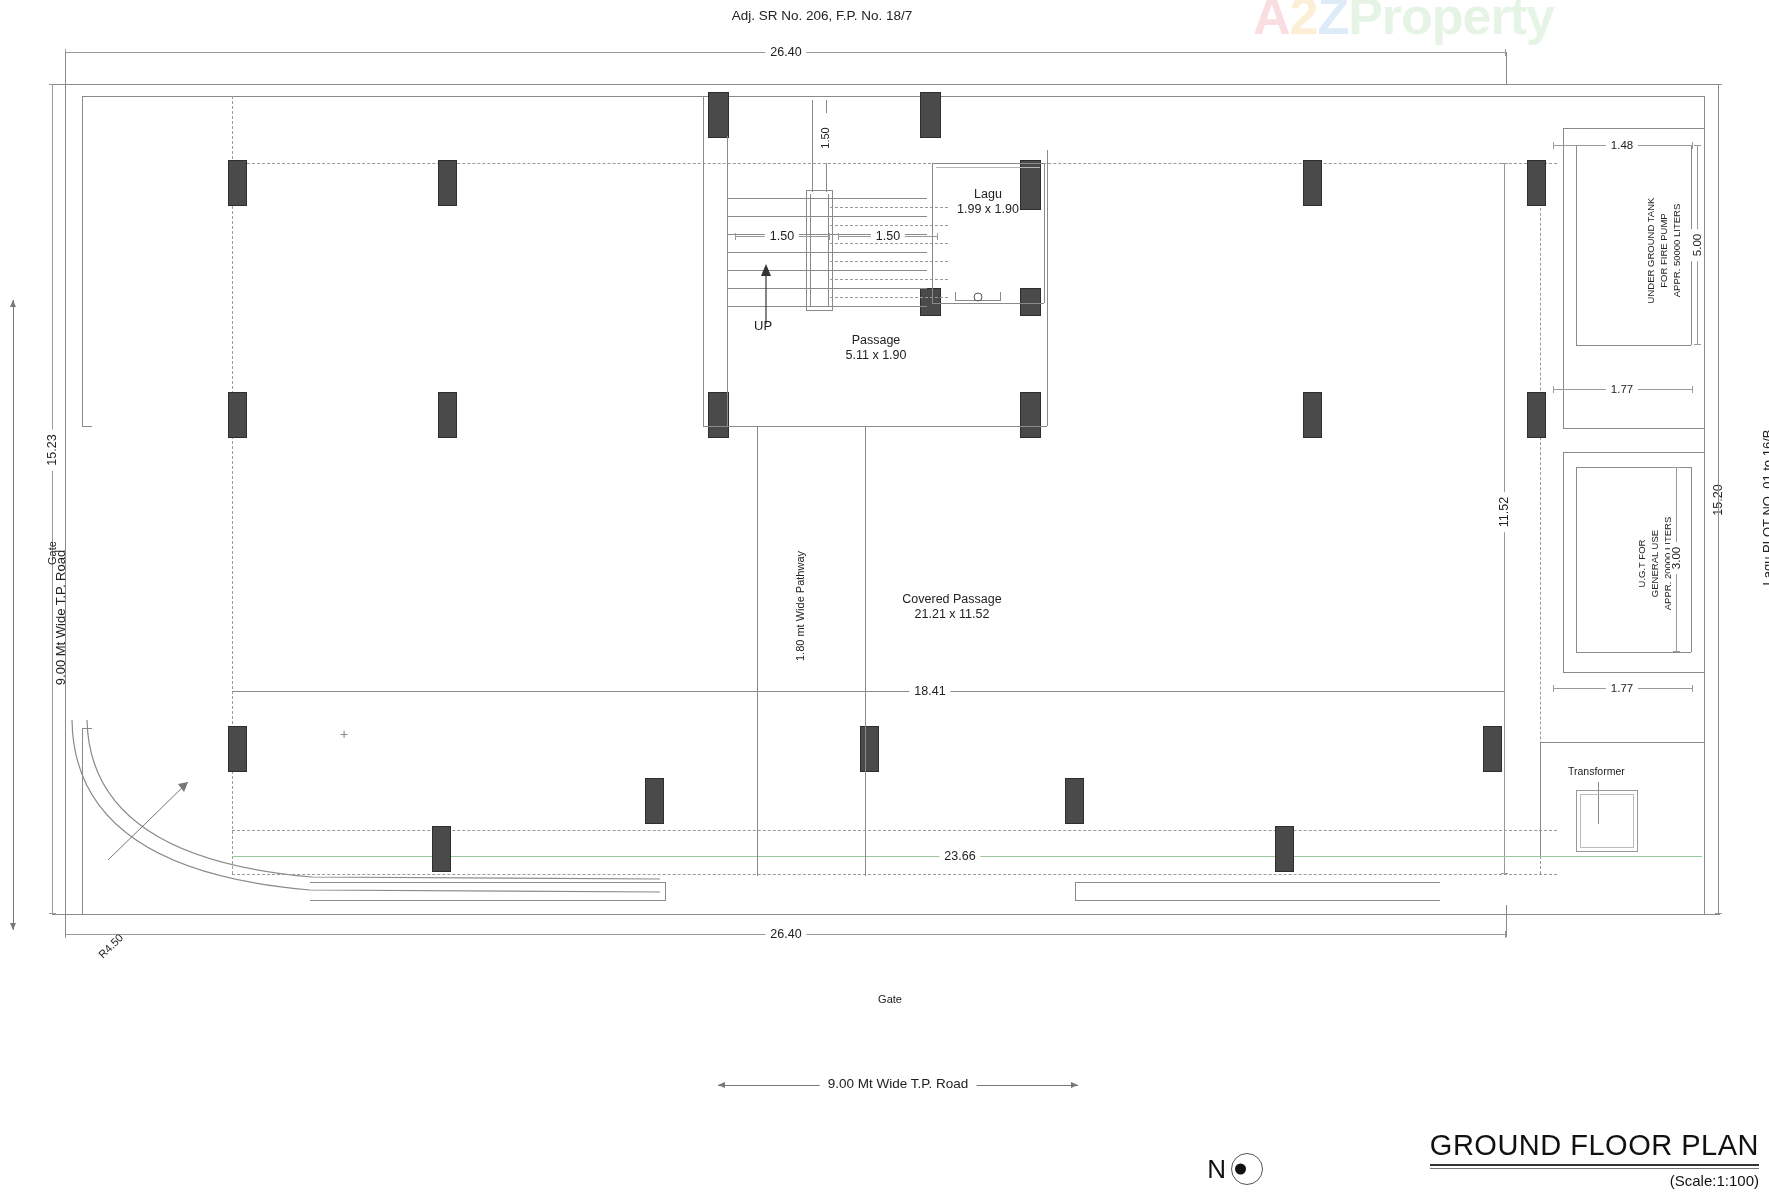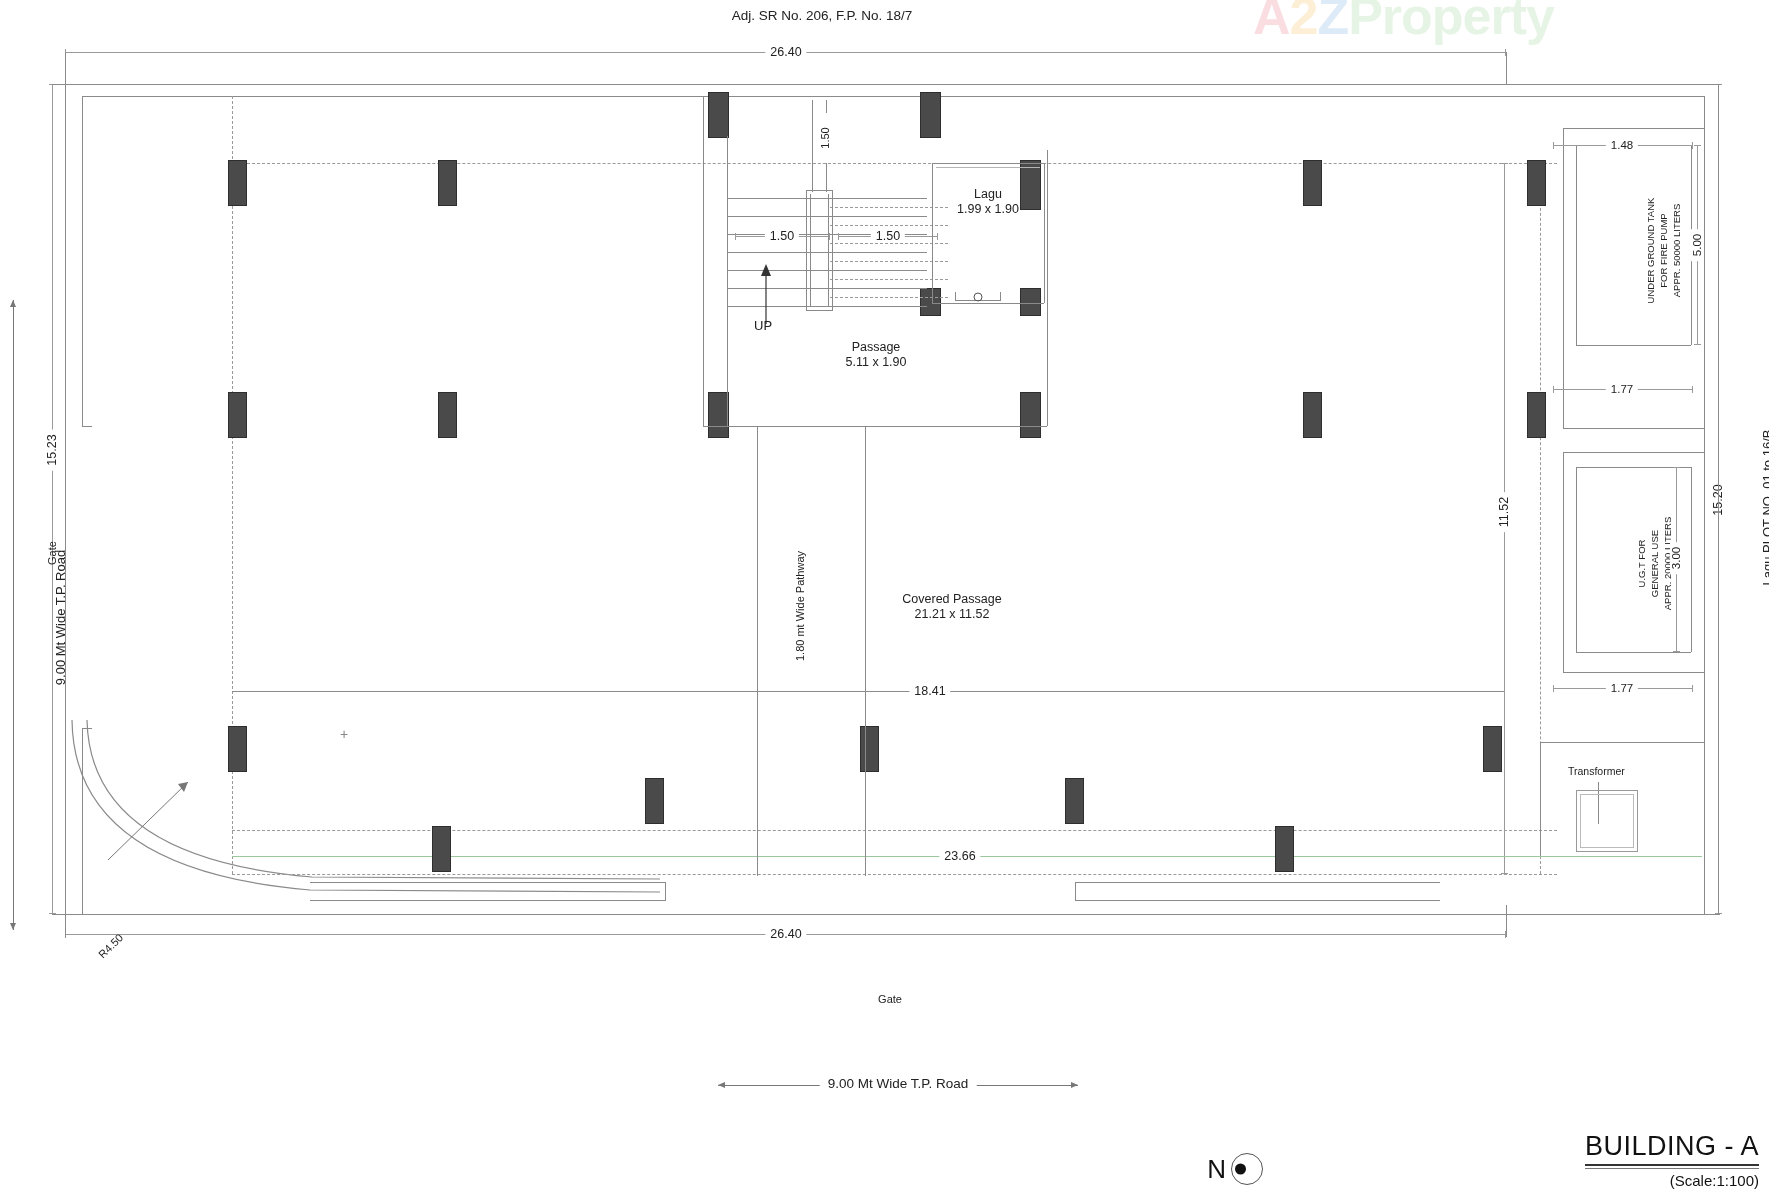--- a/index.html
+++ b/index.html
@@ -264,21 +264,21 @@
   <div class="ln v" style="left:955px;top:292px;height:9px;"></div>
   <div class="ln v" style="left:1000px;top:292px;height:9px;"></div>
   <svg style="position:absolute;left:970px;top:290px;width:16px;height:14px;">
     <circle cx="8" cy="7" r="4" fill="none" stroke="#555" stroke-width="1"></circle>
   </svg>
   <div class="room-lbl" style="left:988px;top:187px;">
     <div>Lagu</div>
     <div>1.99 x 1.90</div>
   </div>
 
-  <div class="room-lbl" style="left:876px;top:340px;">
+  <div class="room-lbl" style="left:876px;top:333px;">
     <div>Passage</div>
     <div>5.11 x 1.90</div>
   </div>
 
   <div class="ln v" style="left:757px;top:426px;height:450px;"></div>
   <div class="ln v" style="left:865px;top:426px;height:450px;"></div>
   <div class="txt rot90c sm" style="left:710px;top:600px;width:180px;text-align:center;">1.80 mt Wide Pathway</div>
 
   <div class="room-lbl" style="left:952px;top:592px;">
     <div>Covered Passage</div>
@@ -329,19 +329,19 @@
   <div class="ln" style="left:1580px;top:794px;width:52px;height:52px;background:none;border:1px solid #bbb;"></div>
 
   <div id="compass">
     <span class="nchar">N</span>
     <span class="circ">
         <span class="dot"></span>
       </span>
   </div>
 
   <div id="title">
-    <div class="b1">BUILDING - A</div>
+    <div class="b2">GROUND FLOOR PLAN</div>
     <div class="rule"></div>
     <div class="rule2"></div>
     <div class="sc">(Scale:1:100)</div>
   </div>
 
 </div>
 
 </body></html>

